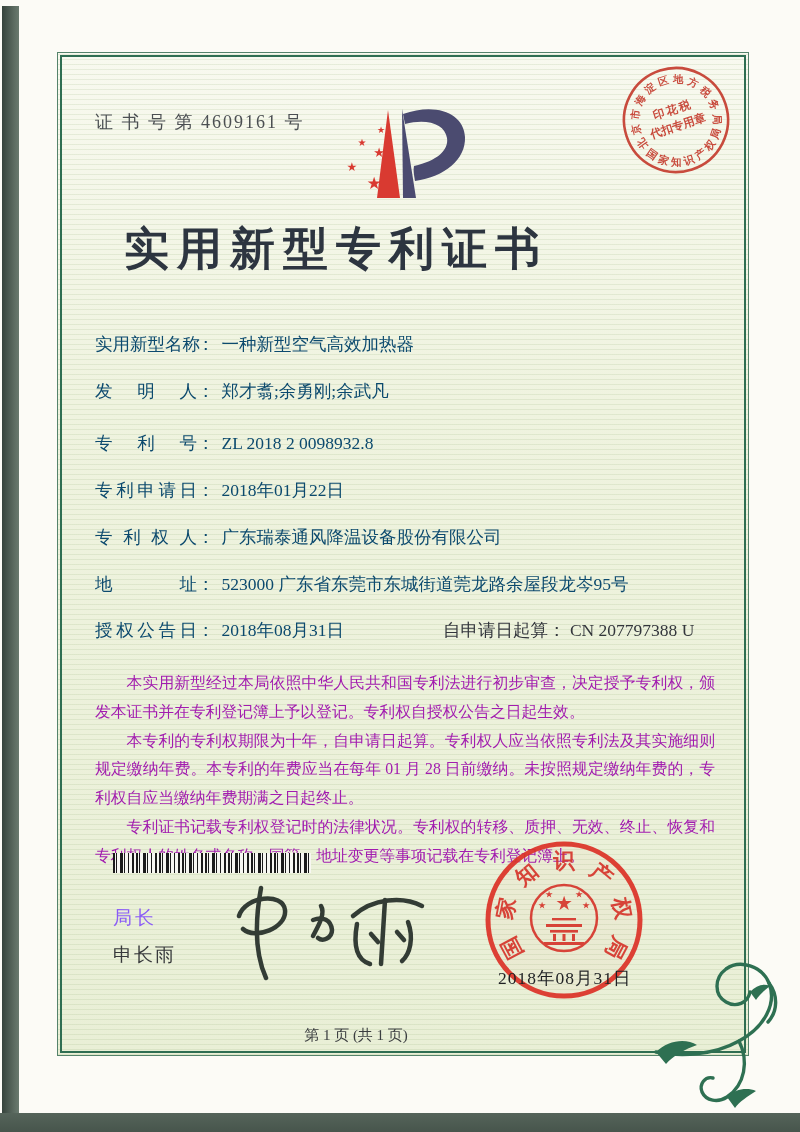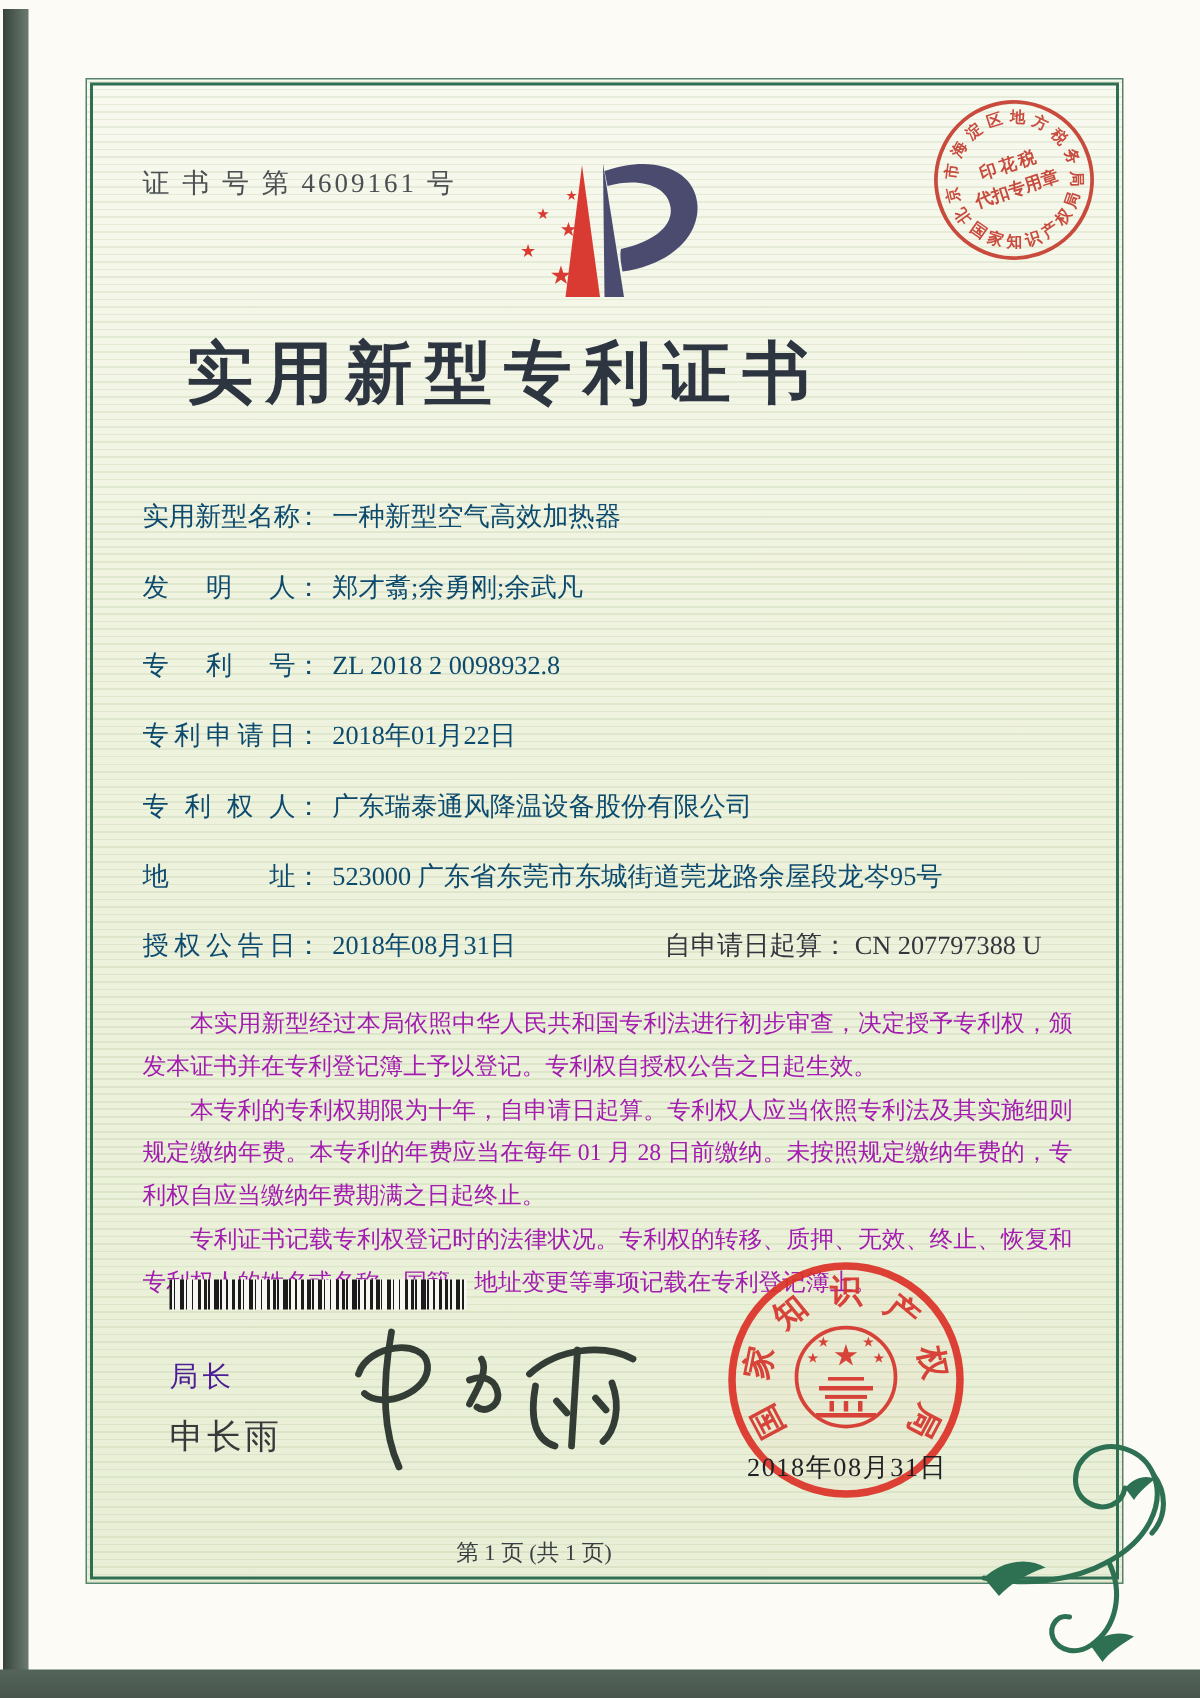--- a/index.html
+++ b/index.html
@@ -30,23 +30,23 @@
   .fcolon{display:inline-block;}
   .fvalue{margin-left:7px;}
   .grant-right{position:absolute;left:443px;top:618px;font-size:17.5px;white-space:nowrap;}
   .paras{position:absolute;left:95px;top:645px;width:620px;font-size:15.8px;line-height:28.8px;color:#a21caf;margin-top:24px;}
   .paras p{margin:0;text-indent:2em;text-align:justify;}
   .barcode{position:absolute;left:113px;top:853px;width:198px;height:20px;
     background:repeating-linear-gradient(90deg,
       #1b1b1b 0 2px,#f7f7f2 2px 3px,#1b1b1b 3px 4px,#f7f7f2 4px 7px,
       #1b1b1b 7px 10px,#f7f7f2 10px 11px,#1b1b1b 11px 12px,#f7f7f2 12px 15px,
       #1b1b1b 15px 16px,#f7f7f2 16px 19px,#1b1b1b 19px 21px,#f7f7f2 21px 23px);}
-  .director-title{position:absolute;left:113px;top:905px;font-size:19px;color:#4c1d95;
+  .director-title{position:absolute;left:113px;top:905px;font-size:19px;color:#8b5cf6;
     font-family:"Liberation Sans","DejaVu Sans",sans-serif;letter-spacing:3px;}
-  .director-name{position:absolute;left:113px;top:942px;font-size:23px;color:#37393b;
+  .director-name{position:absolute;left:113px;top:942px;font-size:19px;color:#37393b;
     font-family:Liberation Sans, sans-serif;letter-spacing:2px;}
   .signature{position:absolute;left:225px;top:876px;width:210px;height:115px;}
   .big-seal{position:absolute;left:474px;top:830px;width:180px;height:180px;opacity:.92;}
   .big-seal text{fill:#d6352b;font-weight:bold;font-family:"Liberation Serif","DejaVu Serif",serif;}
   .seal-date{position:absolute;left:498px;top:966px;font-size:17.5px;color:#1f2124;letter-spacing:1px;z-index:5;}
   .page-footer{position:absolute;left:0;top:1026px;width:712px;text-align:center;font-size:15px;color:#3b3e40;}
   .flourish{position:absolute;left:652px;top:945px;width:145px;height:165px;z-index:4;}
 </style>
 </head>
 <body>

